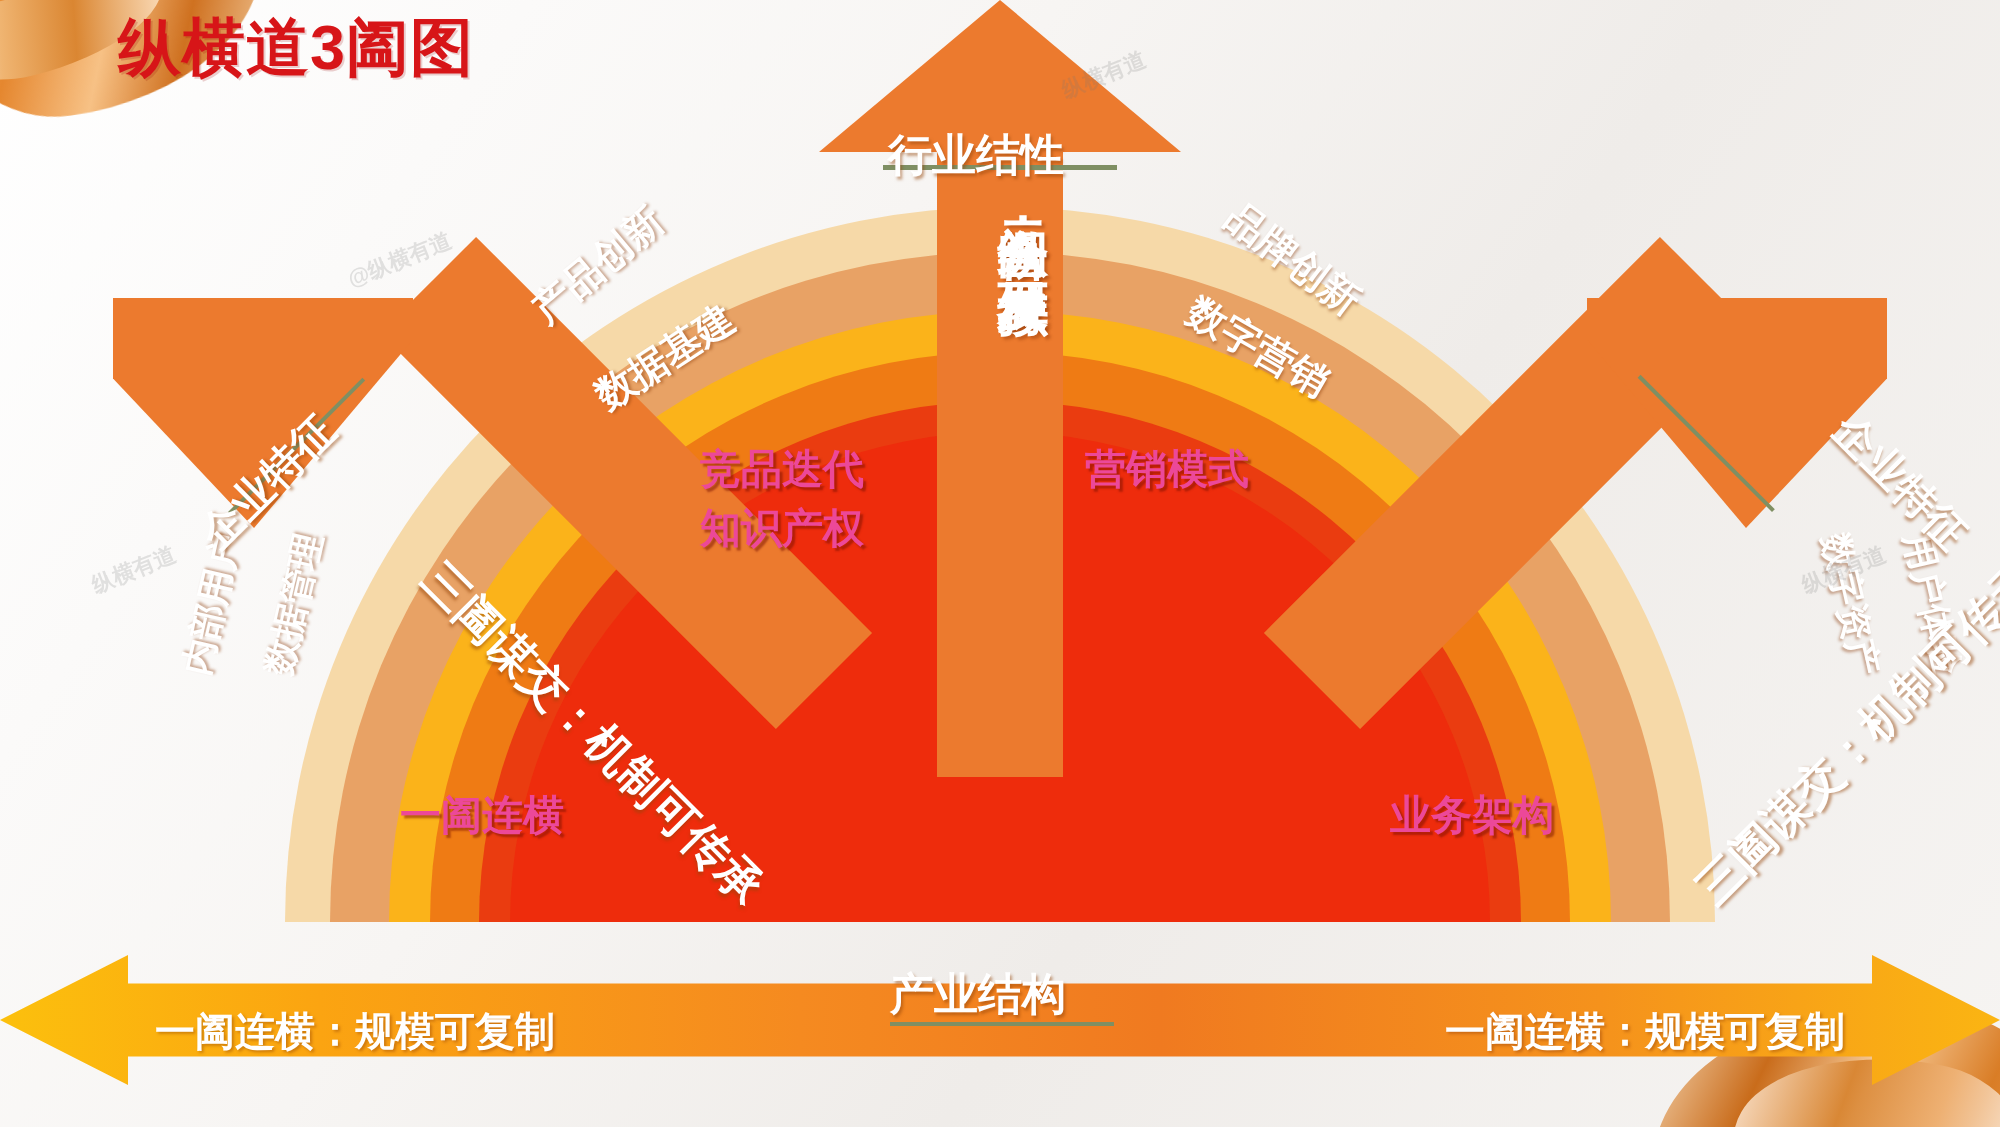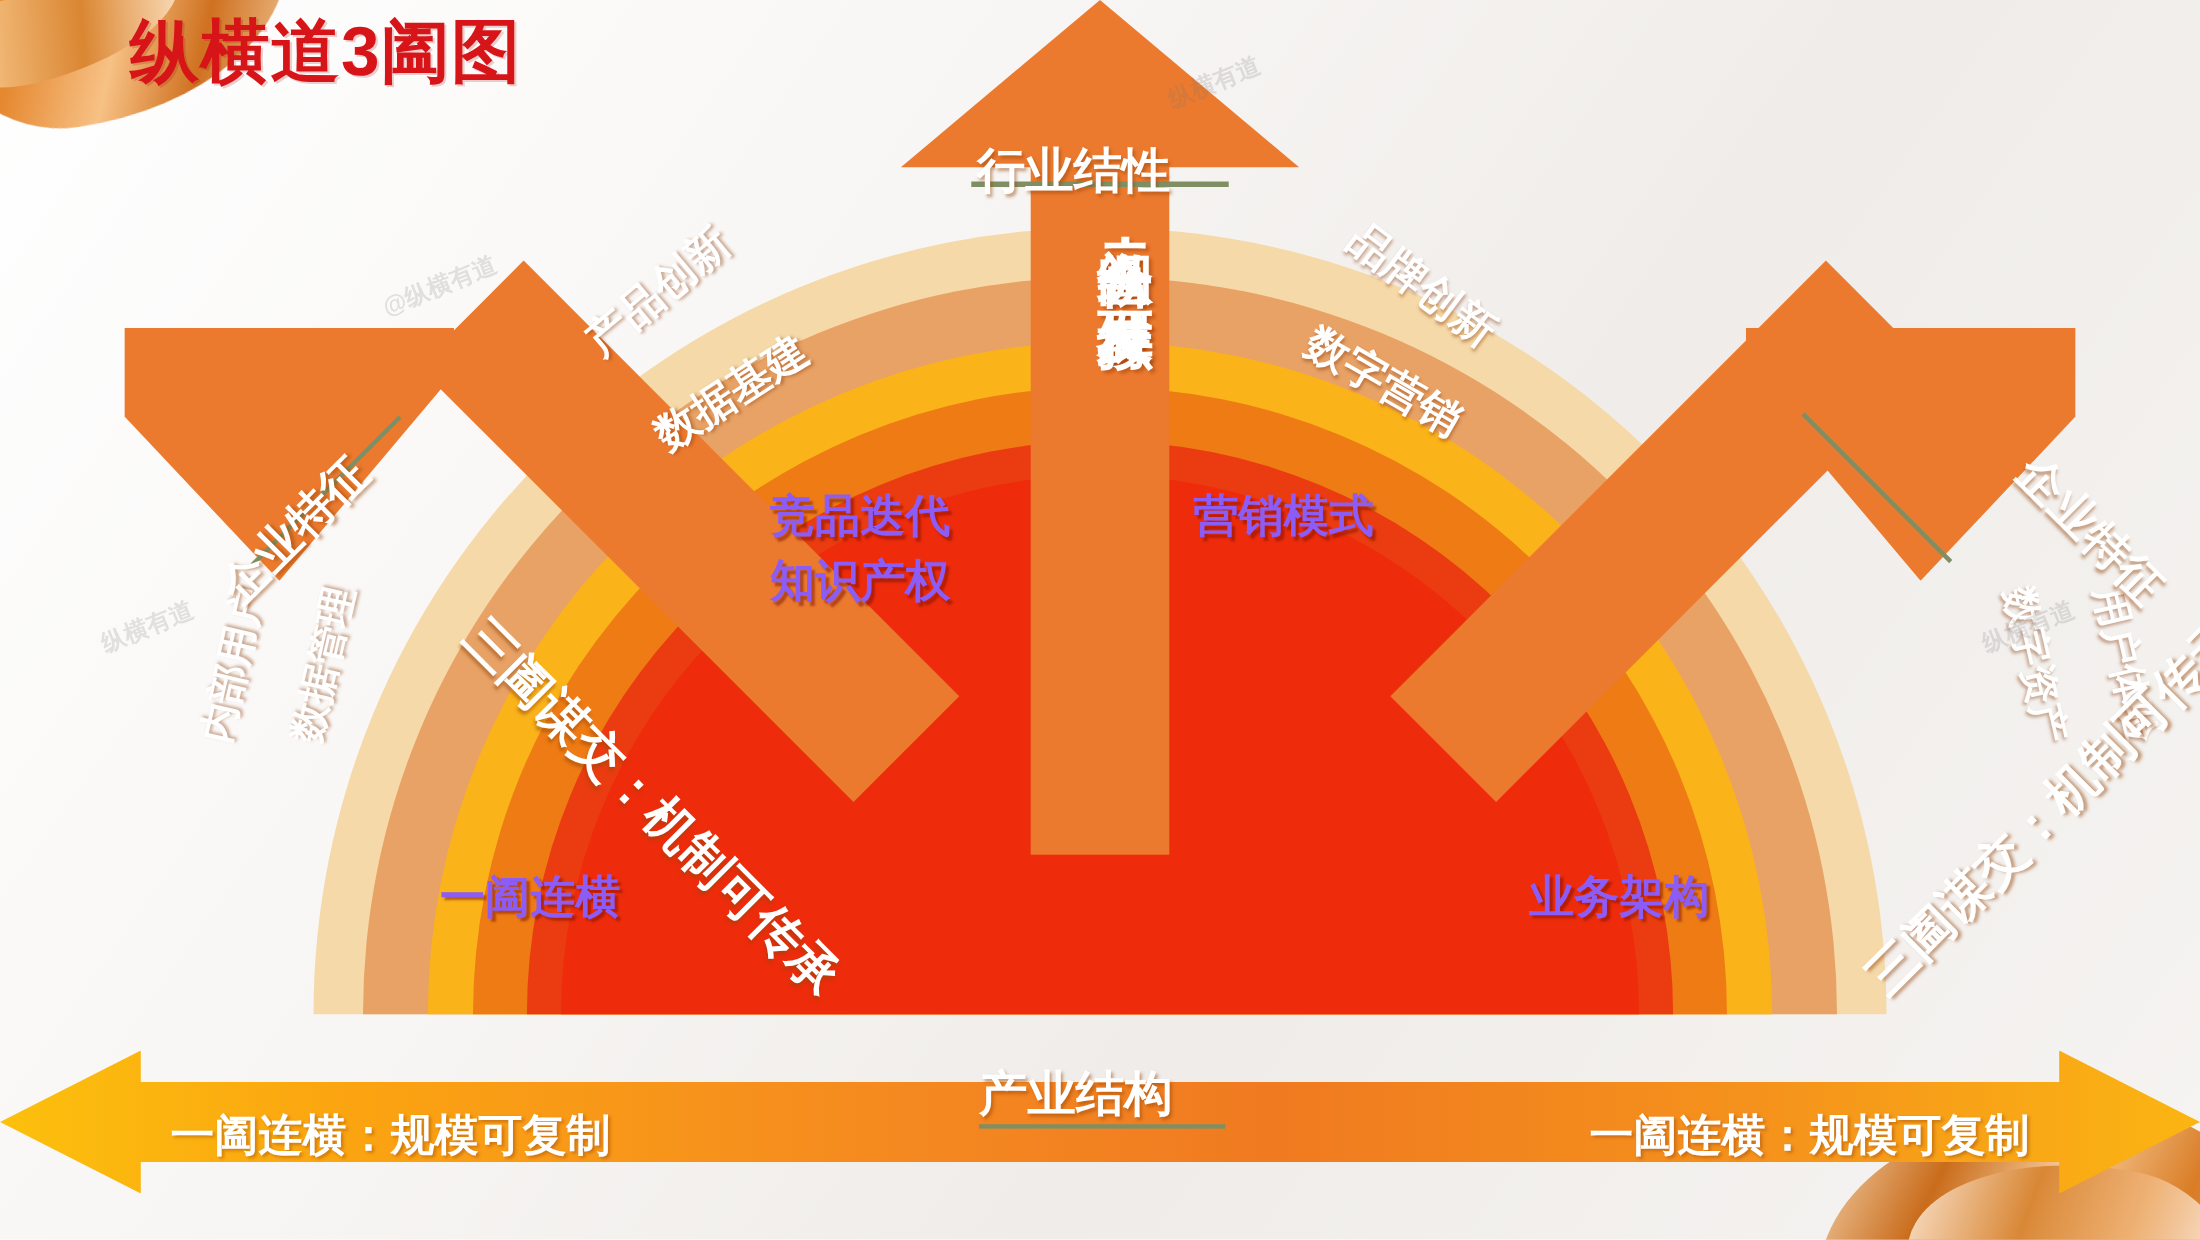--- a/index.html
+++ b/index.html
@@ -86,21 +86,21 @@
   #bartext-r{right:155px;}
 
   
   .pill-rule{position:absolute;background:#7f8f63;z-index:41;}
 
   
   .lab{position:absolute;color:#ffffff;font-weight:bold;white-space:nowrap;z-index:25;
        text-shadow:2px 2px 3px rgba(140,60,10,.45);}
 
   
-  .core{position:absolute;color:#8b5cf6;font-weight:bold;white-space:nowrap;z-index:25;
+  .core{position:absolute;color:#ec4899;font-weight:bold;white-space:nowrap;z-index:25;
         font-size:41px;line-height:1.45;text-align:center;
         text-shadow:3px 3px 2px rgba(120,15,0,.5);}
 
   
   .head-lab{position:absolute;color:#ffffff;font-weight:bold;z-index:28;white-space:nowrap;
             text-shadow:2px 3px 3px rgba(150,70,10,.5);}
 
   
   #center-vtext{position:absolute;left:955px;top:185px;width:96px;z-index:28;
     color:#ffffff;font-weight:bold;font-size:51px;line-height:1.10;

